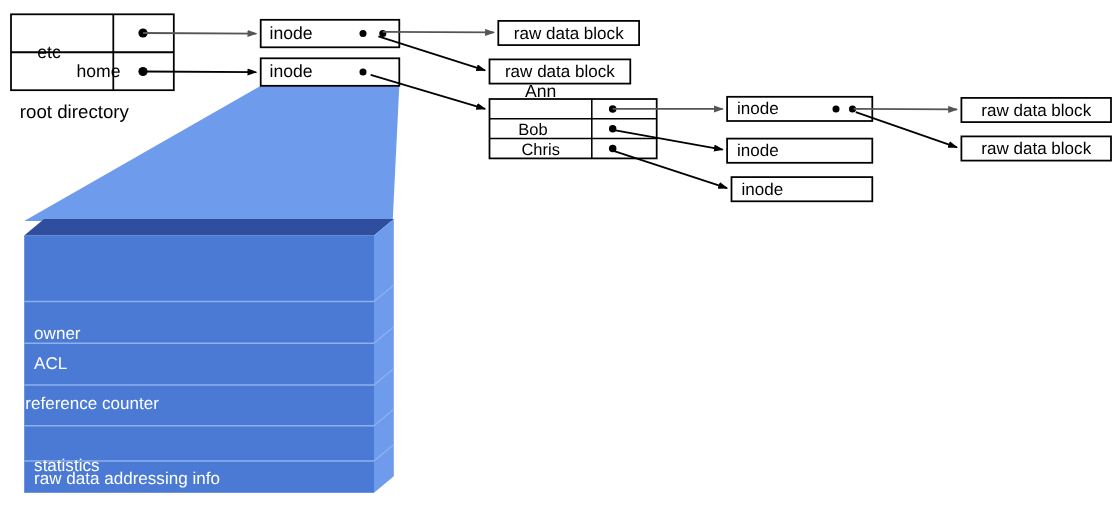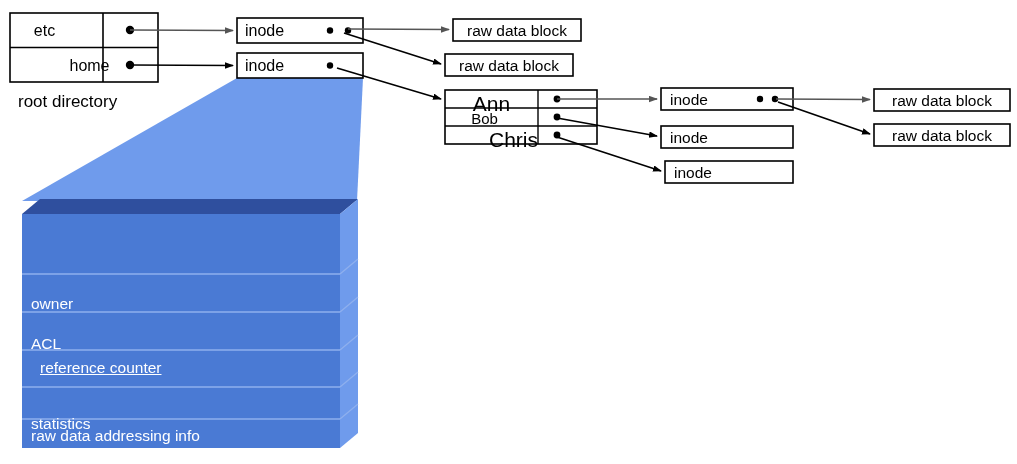--- a/index.html
+++ b/index.html
@@ -158,40 +158,40 @@
       <line x1="557" y1="118" x2="657" y2="136" stroke="#000000" stroke-width="1.6" marker-end="url(#arrowBlack)"></line>
 
       <line x1="557" y1="137" x2="661" y2="171" stroke="#000000" stroke-width="1.6" marker-end="url(#arrowBlack)"></line>
 
       <line x1="776" y1="99" x2="870" y2="99.5" stroke="#555555" stroke-width="1.6" marker-end="url(#arrowGray)"></line>
 
       <line x1="778" y1="102" x2="870" y2="134" stroke="#000000" stroke-width="1.6" marker-end="url(#arrowBlack)"></line>
     </g>
   </svg>
 
-  <div class="cell-text" style="left:10px; top:22px; width:69px;">etc</div>
+  <div class="cell-text" style="left:10px; top:40px; width:69px;">etc</div>
   <div class="cell-text" style="left:10px; top:57px; width:93px;margin-left:33px;">home</div>
   <div class="caption" style="left:18px; top:92px;">root directory</div>
 
   <div class="cell-text" style="left:245px; top:22px; text-align:left;">inode</div>
   <div class="cell-text" style="left:245px; top:57px; text-align:left;">inode</div>
 
   <div class="cell-text" style="left:453px; top:22px; width:128px; font-size:15.5px;">raw data block</div>
   <div class="cell-text" style="left:445px; top:57px; width:128px; font-size:15.5px;">raw data block</div>
 
-  <div class="cell-text" style="left:445px; top:92px; width:93px; font-size:21px;">Ann</div>
+  <div class="cell-text" style="left:445px; top:75px; width:93px; font-size:16px;">Ann</div>
   <div class="cell-text" style="left:445px; top:110px; width:79px; font-size:15px;">Bob</div>
-  <div class="cell-text" style="left:445px; top:128px; width:93px; font-size:21px;text-align:right;">Chris</div>
+  <div class="cell-text" style="left:445px; top:128px; width:93px; font-size:15px;">Chris</div>
 
   <div class="cell-text" style="left:670px; top:91px; text-align:left; font-size:15.5px;">inode</div>
   <div class="cell-text" style="left:670px; top:129px; text-align:left; font-size:15.5px;">inode</div>
   <div class="cell-text" style="left:674px; top:164px; text-align:left; font-size:15.5px;">inode</div>
 
   <div class="cell-text" style="left:874px; top:92px; width:136px; font-size:15.5px;">raw data block</div>
   <div class="cell-text" style="left:874px; top:127px; width:136px; font-size:15.5px;">raw data block</div>
 
   <div class="blue-text" style="left:31px; top:283px;margin-top:11px;">owner</div>
-  <div class="blue-text" style="left:31px; top:321px;margin-top:13px;">ACL</div>
-  <div class="blue-text" style="left:40px; top:358px;text-decoration:underline;">reference counter</div>
+  <div class="blue-text" style="left:31px; top:321px;">ACL</div>
+  <div class="blue-text" style="left:23px; top:358px;">reference counter</div>
   <div class="blue-text" style="left:31px; top:414px;">statistics</div>
   <div class="blue-text" style="left:31px; top:426px;">raw data addressing info</div>
 
 </div>
 
 </body></html>

